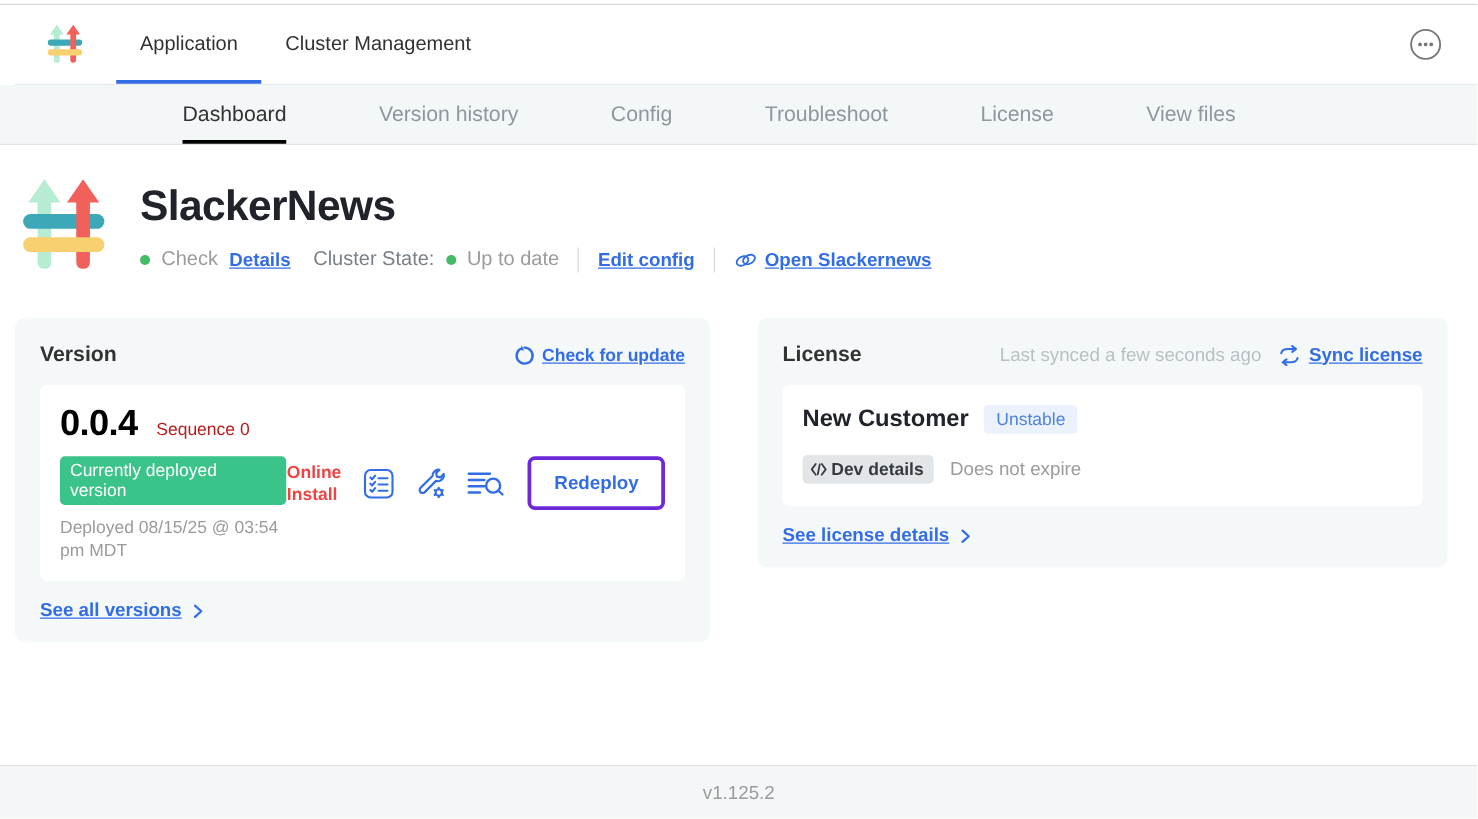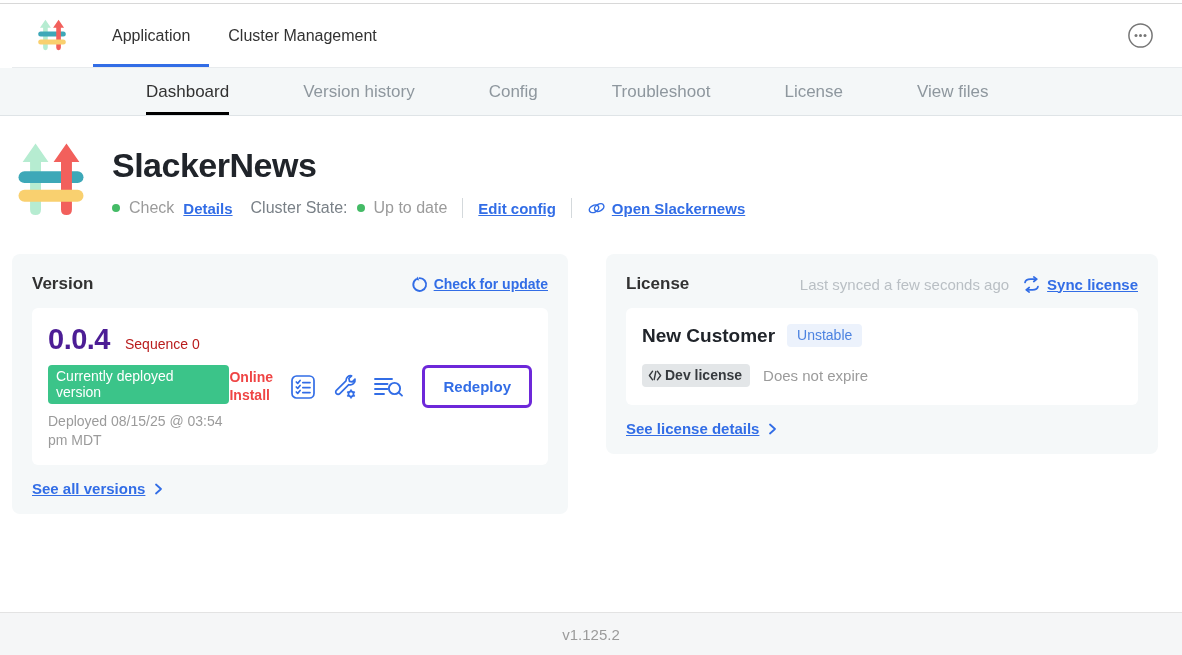--- a/index.html
+++ b/index.html
@@ -49,21 +49,21 @@
   .card.license { width:552px; }
   .card-head { display:flex; align-items:center; }
   .card-title { font-size:17px; font-weight:700; color:#323232; }
   .card-head .right { margin-left:auto; display:flex; align-items:center; gap:9px; }
   .synced-text { color:#b9bfc4; font-size:15px; margin-right:4px; }
   .inner-card { background:#fff; border-radius:6px; margin-top:14px; padding:15px 16px;
                 display:flex; align-items:center; }
   
   .ver-left { width:252px; }
   .ver-line { display:flex; align-items:baseline; gap:15px; }
-  .ver-number { font-size:29px; font-weight:800; color:#4c1d95; letter-spacing:-0.5px; }
+  .ver-number { font-size:29px; font-weight:800; color:#000000; letter-spacing:-0.5px; }
   .ver-seq { font-size:14px; color:#b91c1c; }
   .deployed-badge { display:inline-block; margin-top:9px; background:#3bc489; color:#fff;
                     font-size:14px; padding:3px 8px 4px 8px; border-radius:4px; }
   .deployed-at { margin-top:8px; font-size:14px; color:#9b9b9b; line-height:1.36;
                  max-width:228px; }
   .ver-right { display:flex; align-items:center; gap:15px; }
   .install-type { font-size:14px; font-weight:700; color:#ef4444; width:46px;
                   line-height:1.25; }
   .icon-btn { background:none; border:none; cursor:pointer; line-height:0; padding:0; }
   .redeploy-btn { background:#fff; border:3px solid #6d28d9; border-radius:6px;
@@ -269,21 +269,21 @@
           <span class="customer-name">New Customer</span>
           <span class="channel-badge">Unstable</span>
         </div>
         <div class="lic-row2">
           <span class="type-badge">
             <svg width="14" height="11" viewBox="0 0 14 11" fill="none" stroke="#363a3e" stroke-width="1.4" stroke-linecap="round" stroke-linejoin="round">
               <path d="M4.6 1.2 L1.4 5.5 L4.6 9.8"></path>
               <path d="M9.4 1.2 L12.6 5.5 L9.4 9.8"></path>
               <line x1="7.8" y1="1.5" x2="6.2" y2="9.5"></line>
             </svg>
-            <span>Dev license</span>
+            <span>Dev details</span>
           </span>
           <span class="expiry">Does not expire</span>
         </div>
       </div>
 
       <div class="card-footer-link">
         <a class="blue-link">
           <span>See license details</span>
           <svg width="14" height="14" viewBox="0 0 14 14">
               <path d="M5 2.5 L10 7 L5 11.5" stroke="#326de6" stroke-width="1.8" fill="none" stroke-linecap="round" stroke-linejoin="round"></path>

